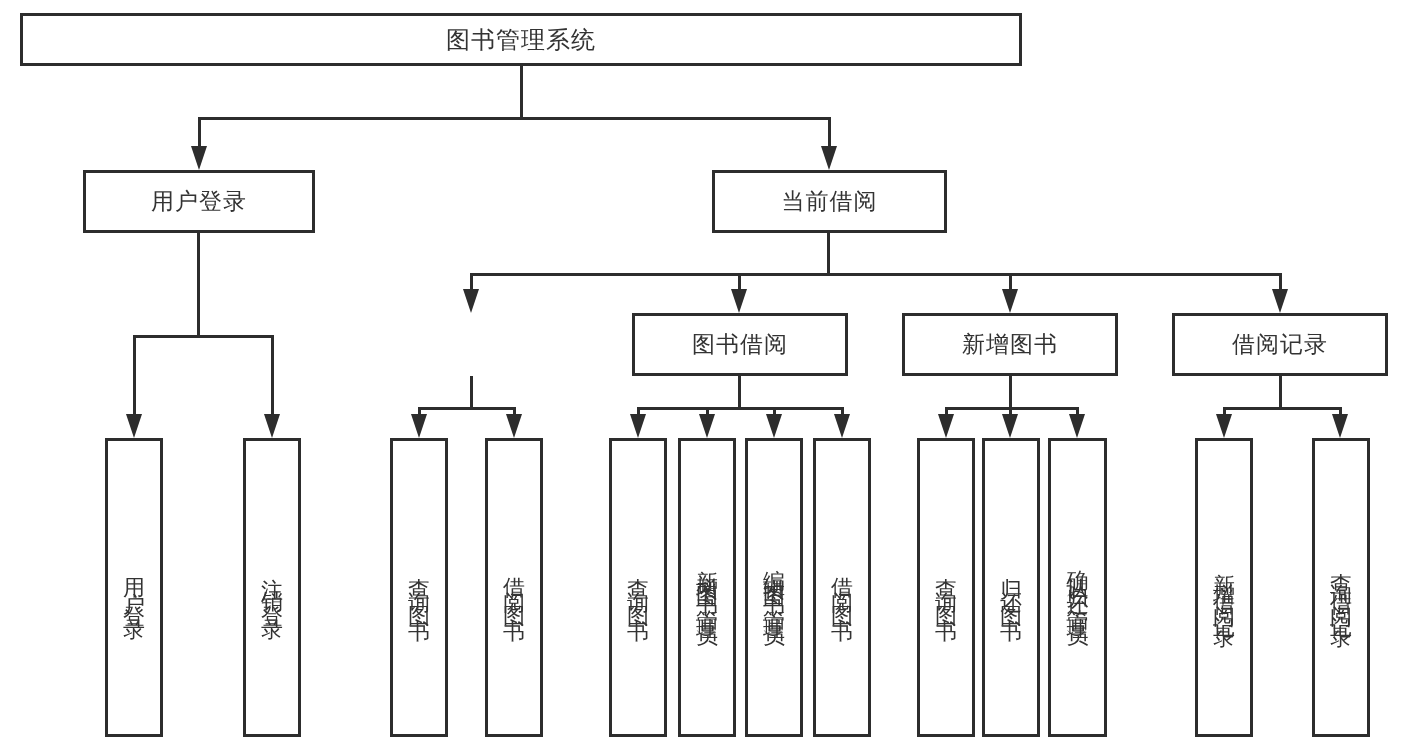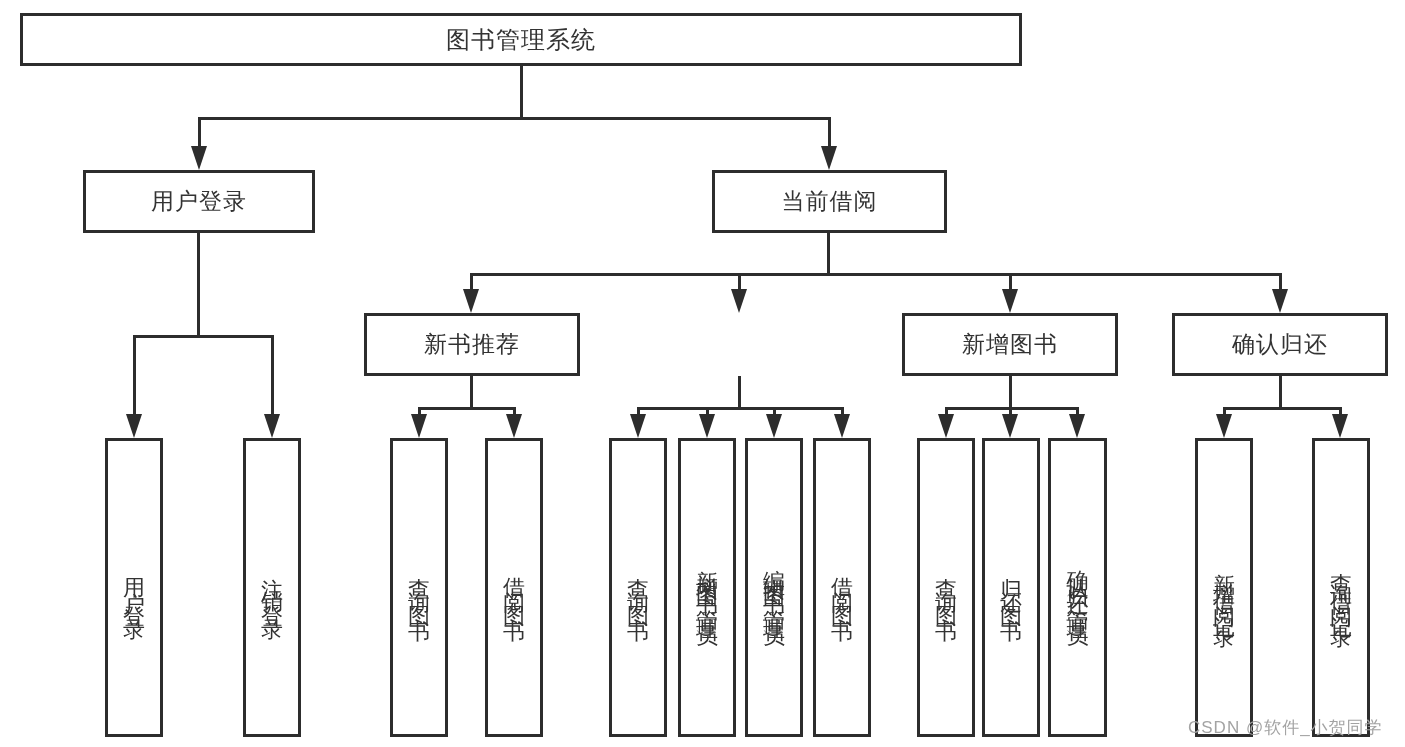--- a/index.html
+++ b/index.html
@@ -106,28 +106,28 @@
   <div class="hline" style="left:470px; top:273px; width:811px;"></div>
   <div class="vline" style="left:470px; top:273px; height:19px;"></div>
   <div class="arrow" style="left:463px; top:289px;"></div>
   <div class="vline" style="left:738px; top:273px; height:19px;"></div>
   <div class="arrow" style="left:731px; top:289px;"></div>
   <div class="vline" style="left:1009px; top:273px; height:19px;"></div>
   <div class="arrow" style="left:1002px; top:289px;"></div>
   <div class="vline" style="left:1279px; top:273px; height:19px;"></div>
   <div class="arrow" style="left:1272px; top:289px;"></div>
 
-  <div class="node" style="left:364px; top:313px; width:216px; height:63px;">
-    <span>新书推荐</span>
+  <div class="node" style="left:632px; top:313px; width:216px; height:63px;">
+    <span>图书借阅</span>
   </div>
   <div class="node" style="left:902px; top:313px; width:216px; height:63px;">
     <span>新增图书</span>
   </div>
   <div class="node" style="left:1172px; top:313px; width:216px; height:63px;">
-    <span>确认归还</span>
+    <span>借阅记录</span>
   </div>
 
   <div class="vline" style="left:470px; top:376px; height:34px;"></div>
   <div class="hline" style="left:418px; top:407px; width:98px;"></div>
   <div class="vline" style="left:418px; top:407px; height:11px;"></div>
   <div class="arrow" style="left:411px; top:414px;"></div>
   <div class="vline" style="left:513px; top:407px; height:11px;"></div>
   <div class="arrow" style="left:506px; top:414px;"></div>
 
   <div class="vline" style="left:738px; top:376px; height:34px;"></div>
@@ -190,15 +190,14 @@
   <div class="vnode" style="left:1048px; top:438px; width:59px; height:299px;">
     <span class="vlabel" style="letter-spacing: 8px;">确认归还（管理员）</span>
   </div>
   <div class="vnode" style="left:1195px; top:438px; width:58px; height:299px;">
     <span class="vlabel" style="letter-spacing: 11px;">新增借阅记录</span>
   </div>
   <div class="vnode" style="left:1312px; top:438px; width:58px; height:299px;">
     <span class="vlabel" style="letter-spacing: 11px;">查询借阅记录</span>
   </div>
 
-  <div class="watermark">CSDN @软件_小贺同学</div>
 
 </div>
 
 </body></html>

